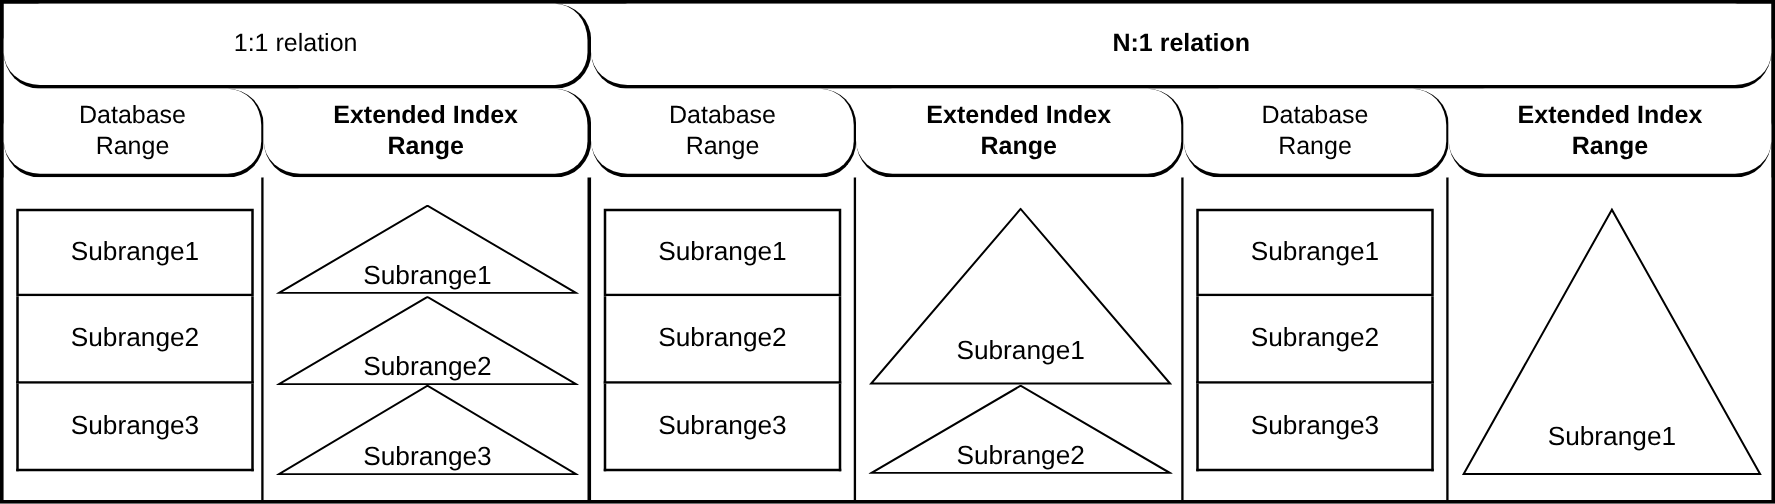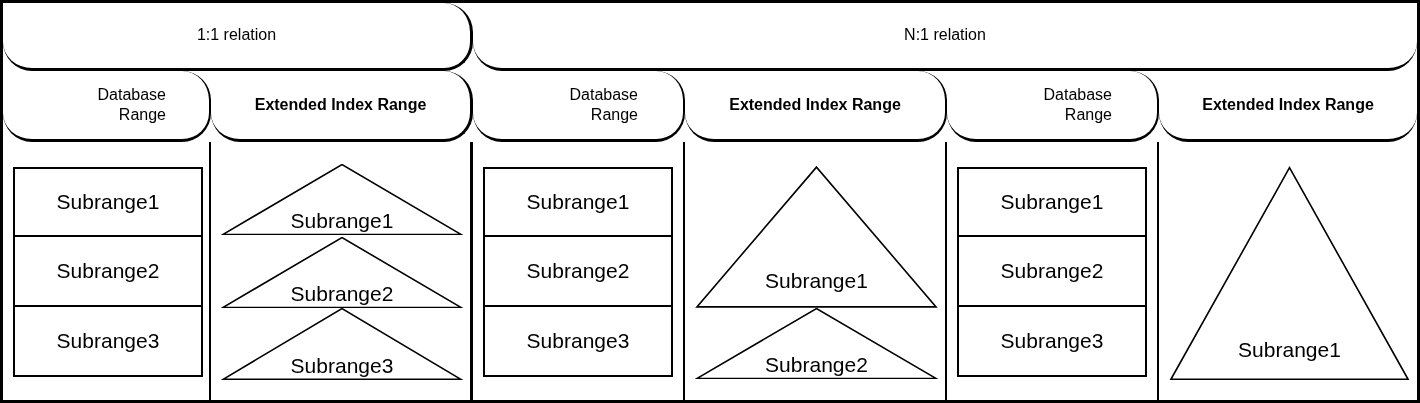--- a/index.html
+++ b/index.html
@@ -23,29 +23,29 @@
   .cell {
     position: relative;
     box-sizing: border-box;
     background: #fff;
     border: 0 solid #000;
   }
   .bR2 { border-right-width: 2px; }
   .bR3 { border-right-width: 3px; }
   .bB3 { border-bottom-width: 3px; }
   .sec1 { grid-column: 1 / 3; grid-row: 1; }
-  .sec2 { grid-column: 3 / 7; grid-row: 1; }
+  .sec2 { grid-column: 3 / 7; grid-row: 1; font-weight: bold; }
   .r2 { grid-row: 2; }
   .r3 { grid-row: 3; }
   .hcell, .seccell {
     display: flex;
     align-items: center;
     justify-content: center;
-    text-align: right;
-    font-size: 16px;
+    text-align: center;
+    font-size: 20px;
     line-height: 1.27;
     border-radius: 29px;
   }
   .hw { display: inline-block; }
   .db-w  { max-width: 120px; }
   .ext-w { max-width: 182px; font-weight: bold; }
   
   .stack {
     position: absolute;
     top: 25px;

